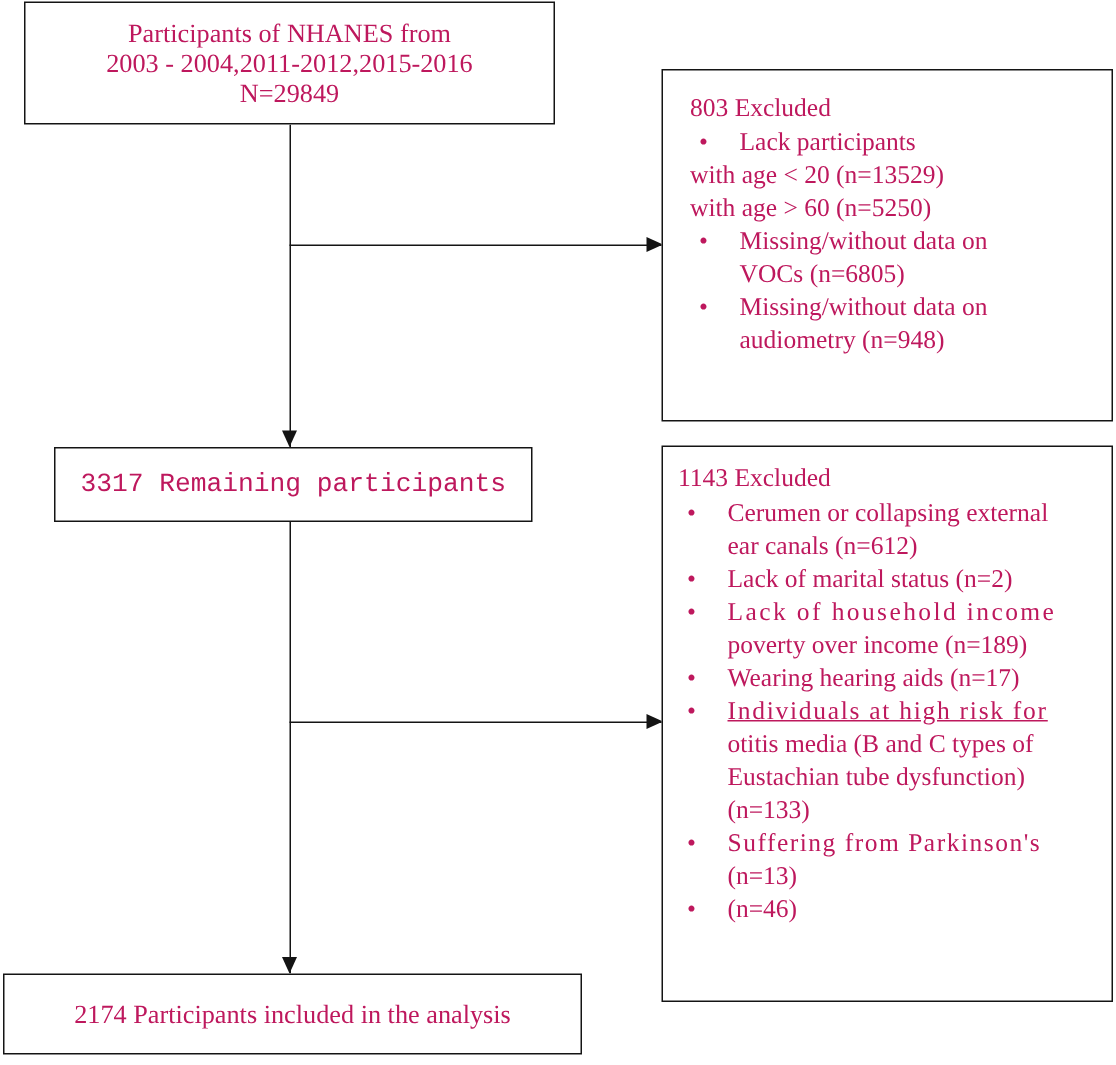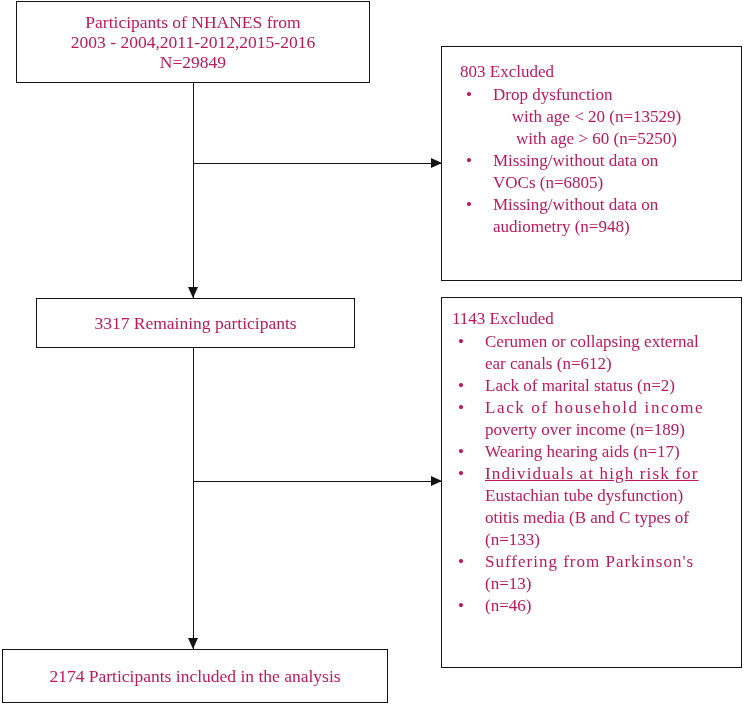--- a/index.html
+++ b/index.html
@@ -31,21 +31,21 @@
     align-items: center;
     justify-content: center;
     text-align: center;
   }
   .box-left {
     text-align: left;
     padding-left: 11px;
   }
 
   #box-source   { left: 16px;  top: 1px;   width: 354px; height: 82px; }
-  #box-remaining{ left: 36px;  top: 298px; width: 319px; height: 50px; }
+  #box-remaining{ left: 36px;  top: 298px; width: 319px; height: 50px; font-family: Liberation Mono, monospace; }
   #box-included { left: 2px;   top: 649px; width: 386px; height: 54px; }
   #box-exclusion-1 { left: 441px; top: 46px;  width: 301px; height: 235px; }
   #box-exclusion-2 { left: 441px; top: 297px; width: 301px; height: 371px; }
 
   .line {
     font-size: 17.5px;
     line-height: 20px;
     white-space: nowrap;
   }
   #box-remaining .line,
@@ -80,21 +80,20 @@
   .bullets > li .dot {
     position: absolute;
     left: 6px;
     top: 0;
     font-size: 17px;
     line-height: 22px;
   }
   
   .bullets > li .outdent {
     margin-left: -33px;
-    text-align: center;
   }
   .bullets > li .sub {
     display: block;
   }
   
   .stretch-1 { letter-spacing: 1.15px; text-decoration: underline; }
   .stretch-2 { letter-spacing: 1.6px; }
   .stretch-3 { letter-spacing: 1.0px; }
   .stretch-4 { letter-spacing: 1.45px; }
 
@@ -152,21 +151,21 @@
     <div class="line">N=29849</div>
   </div>
 
   <div class="box box-left" id="box-exclusion-1">
     <div class="excl-inner">
       <div class="excl-head">803 Excluded</div>
       <ul class="bullets">
 
         <li>
           <span class="dot">•</span>
-          <span>Drop dysfunction</span>
+          <span>Lack participants</span>
           <span class="sub outdent">with age &lt; 20 (n=13529)</span>
           <span class="sub outdent">with age &gt; 60 (n=5250)</span>
         </li>
 
         <li>
           <span class="dot">•</span>
           <span>Missing/without data on</span>
           <span class="sub">VOCs (n=6805)</span>
         </li>
 
@@ -207,22 +206,22 @@
         </li>
 
         <li>
           <span class="dot">•</span>
           <span>Wearing hearing aids (n=17)</span>
         </li>
 
         <li>
           <span class="dot">•</span>
           <span class="stretch-1">Individuals at high risk for</span>
+          <span class="sub">otitis media (B and C types of</span>
           <span class="sub">Eustachian tube dysfunction)</span>
-          <span class="sub">otitis media (B and C types of</span>
           <span class="sub">(n=133)</span>
         </li>
 
         <li>
           <span class="dot">•</span>
           <span class="stretch-3">Suffering from Parkinson's</span>
           <span class="sub">(n=13)</span>
         </li>
 
         <li>

